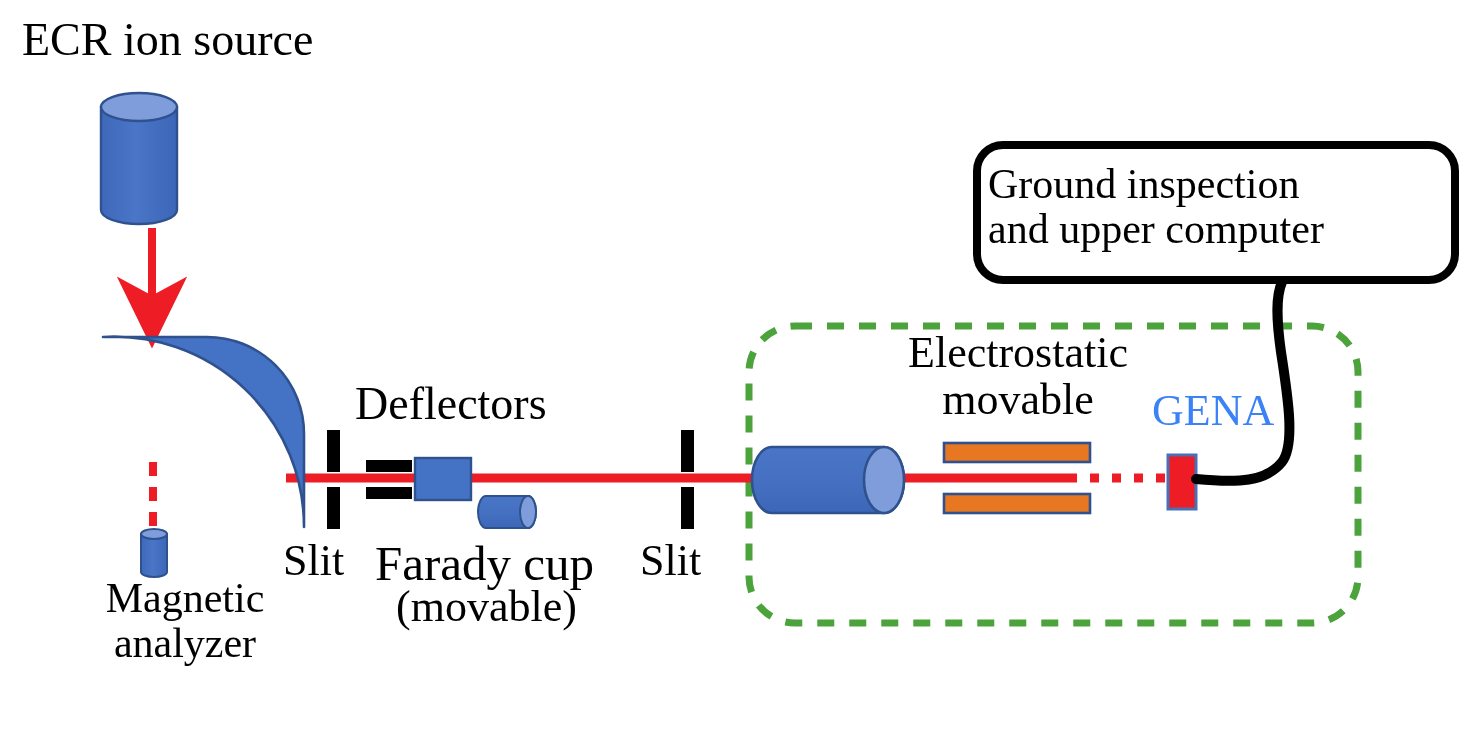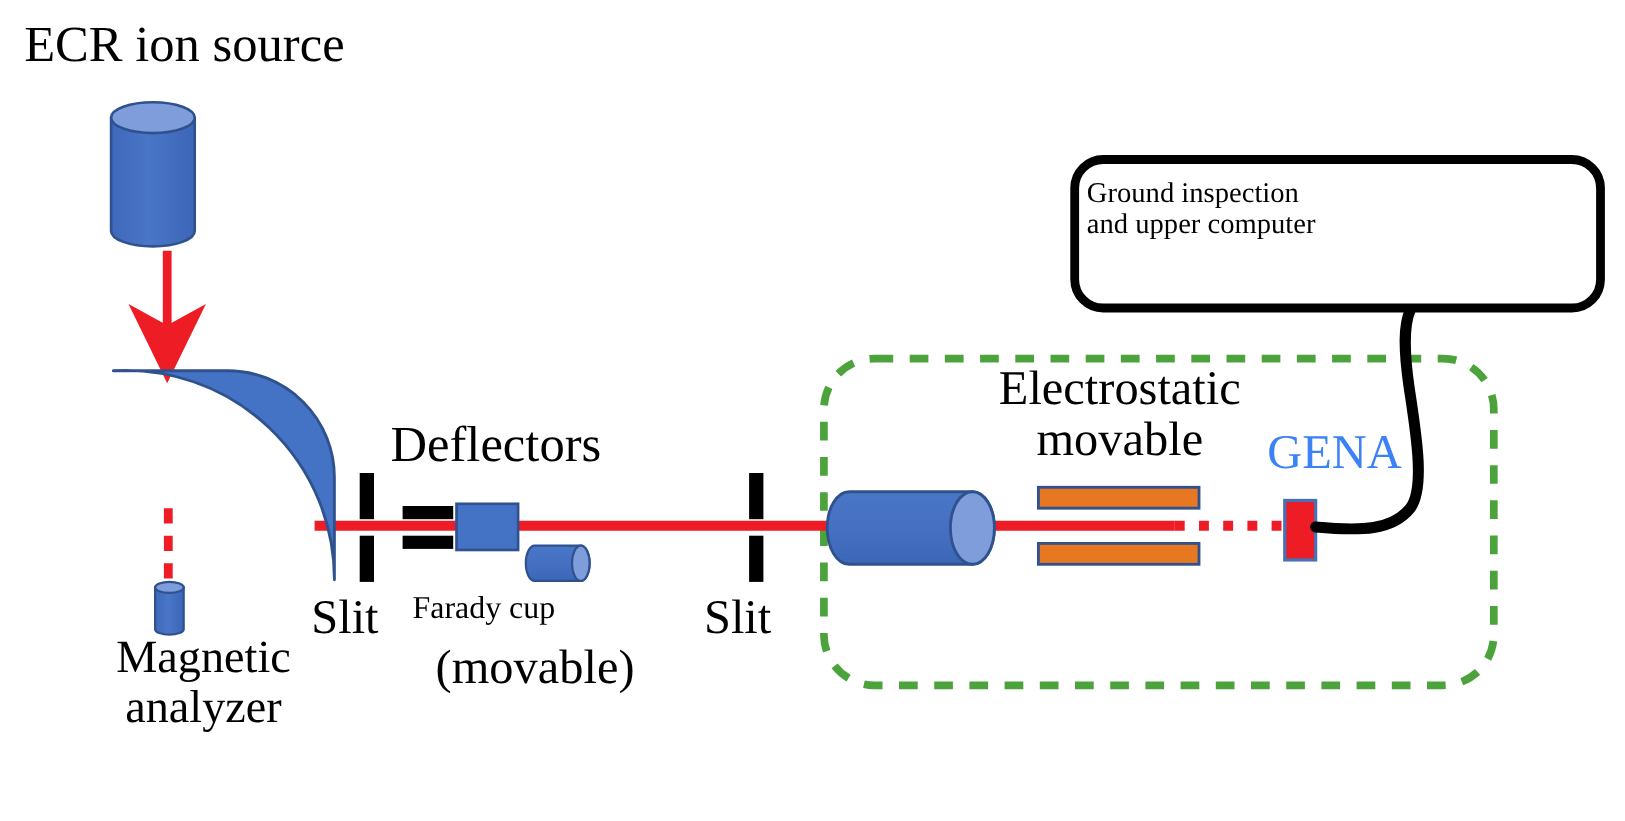--- a/index.html
+++ b/index.html
@@ -29,27 +29,27 @@
     white-space: pre;
     line-height: 1.06;
     font-weight: 400;
   }
   .lbl.red { color: #3b82f6; }
 
   #lbl-ecr        { left: 22px;   top: 16px;  font-size: 46px; }
   #lbl-magnetic   { left: 55px;   top: 576px; font-size: 42px; text-align:center; width: 260px;}
   #lbl-slit1      { left: 283px;  top: 538px; font-size: 44px; }
   #lbl-deflectors { left: 355px;  top: 380px; font-size: 46px; }
-  #lbl-faraday    { left: 375px;  top: 538px; font-size: 29px; }
+  #lbl-faraday    { left: 375px;  top: 538px; font-size: 49px; }
   #lbl-movable    { left: 396px;  top: 584px; font-size: 44px; }
   #lbl-slit2      { left: 640px;  top: 538px; font-size: 44px; }
   #lbl-gascell    { left: 763px;  top: 538px; font-size: 46px; }
   #lbl-esa        { left: 868px;  top: 330px; font-size: 44px; text-align:center; width: 300px;}
   #lbl-gena       { left: 1152px; top: 388px; font-size: 44px; }
-  #lbl-computer   { left: 988px;  top: 162px; font-size: 26px; width: 460px; }
+  #lbl-computer   { left: 988px;  top: 162px; font-size: 42px; width: 460px; }
 </style>
 </head>
 <body>
 
 <div id="stage">
 
   <svg id="diagram" viewBox="0 0 1477 746">
     <defs>
       <linearGradient id="gradCylV" x1="0" y1="0" x2="1" y2="0">
         <stop offset="0%" stop-color="#3f68ba"></stop>

